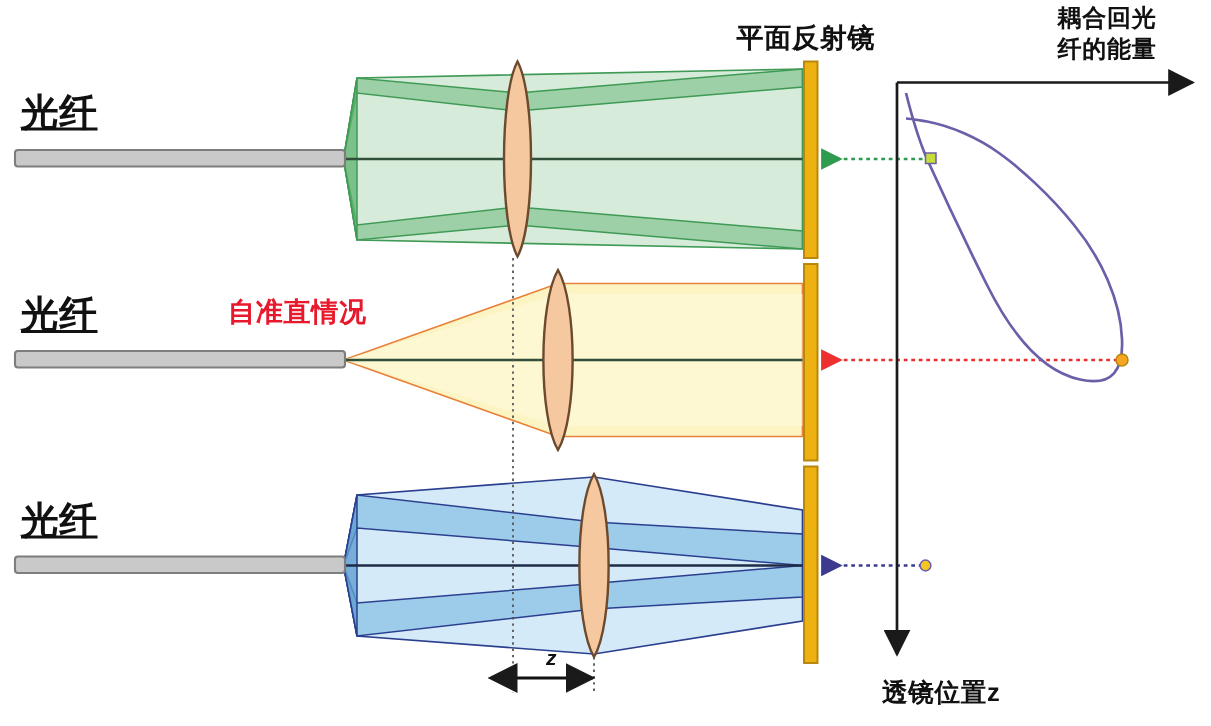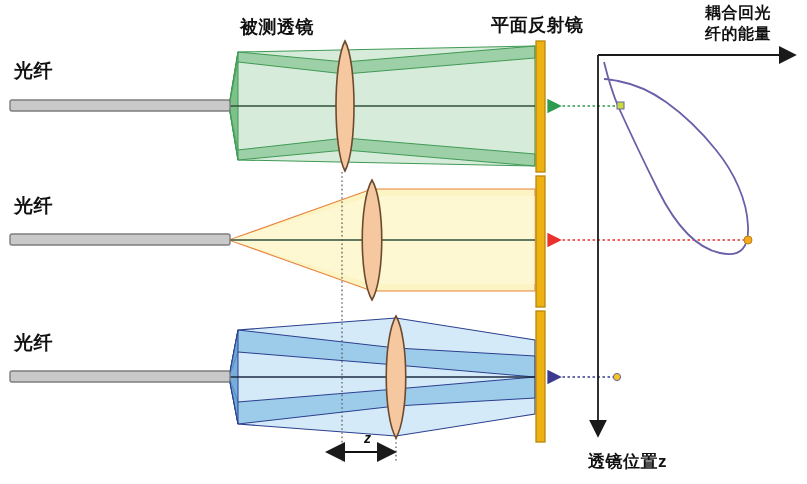--- a/index.html
+++ b/index.html
@@ -1,21 +1,21 @@
 <!DOCTYPE html>
 <html><head>
 <meta charset="utf-8">
 <style>
   html,body{margin:0;padding:0;background:#ffffff;}
   body{width:807px;height:484px;overflow:hidden;
        font-family:"Liberation Sans","DejaVu Sans",sans-serif;}
   #stage{position:relative;width:807px;height:484px;background:#fff;}
   svg.diagram{position:absolute;left:0;top:0;width:807px;height:484px;}
   .lbl{position:absolute;font-weight:bold;color:#111;white-space:pre;letter-spacing:.5px;}
-  .lbl-fiber{font-size:19px;}
+  .lbl-fiber{font-size:25px;text-decoration:underline;}
   .lbl-title{font-size:18px;}
   .lbl-red{font-size:18px;color:#e8192c;}
   .lbl-axis{font-size:16px;line-height:21px;}
   .lbl-z{font-size:14px;font-style:italic;font-weight:bold;}
   .lbl-zpos{font-size:17px;}
 </style>
 </head>
 <body>
 
 <div id="stage">
@@ -102,25 +102,25 @@
 
     <rect x="617" y="102" width="7" height="7" fill="#c9dd3a" stroke="#6a5fa8" stroke-width="1"></rect>
     <circle cx="748" cy="240" r="4" fill="#f5a623" stroke="#b8860b" stroke-width="1"></circle>
     <circle cx="617" cy="377" r="3.6" fill="#f3c623" stroke="#6a5fa8" stroke-width="1"></circle>
   </svg>
 
   <div class="lbl lbl-fiber" style="left:14px;top:58px;">光纤</div>
   <div class="lbl lbl-fiber" style="left:14px;top:193px;">光纤</div>
   <div class="lbl lbl-fiber" style="left:14px;top:330px;">光纤</div>
 
-  <div class="lbl lbl-title" style="left:240px;top:15px;">被测透镜</div>
 
   <div class="lbl lbl-axis" style="left: 705px; top: 2px; white-space: pre;">耦合回光
 纤的能量</div>
 
   <div class="lbl lbl-title" style="left:491px;top:13px;">平面反射镜</div>
 
   <div class="lbl lbl-zpos" style="left:588px;top:450px;">透镜位置z</div>
 
+  <div class="lbl lbl-red" style="left:152px;top:196px;">自准直情况</div>
 
   <div class="lbl lbl-z" style="left:364px;top:430px;">z</div>
 
 </div>
 
 </body></html>

